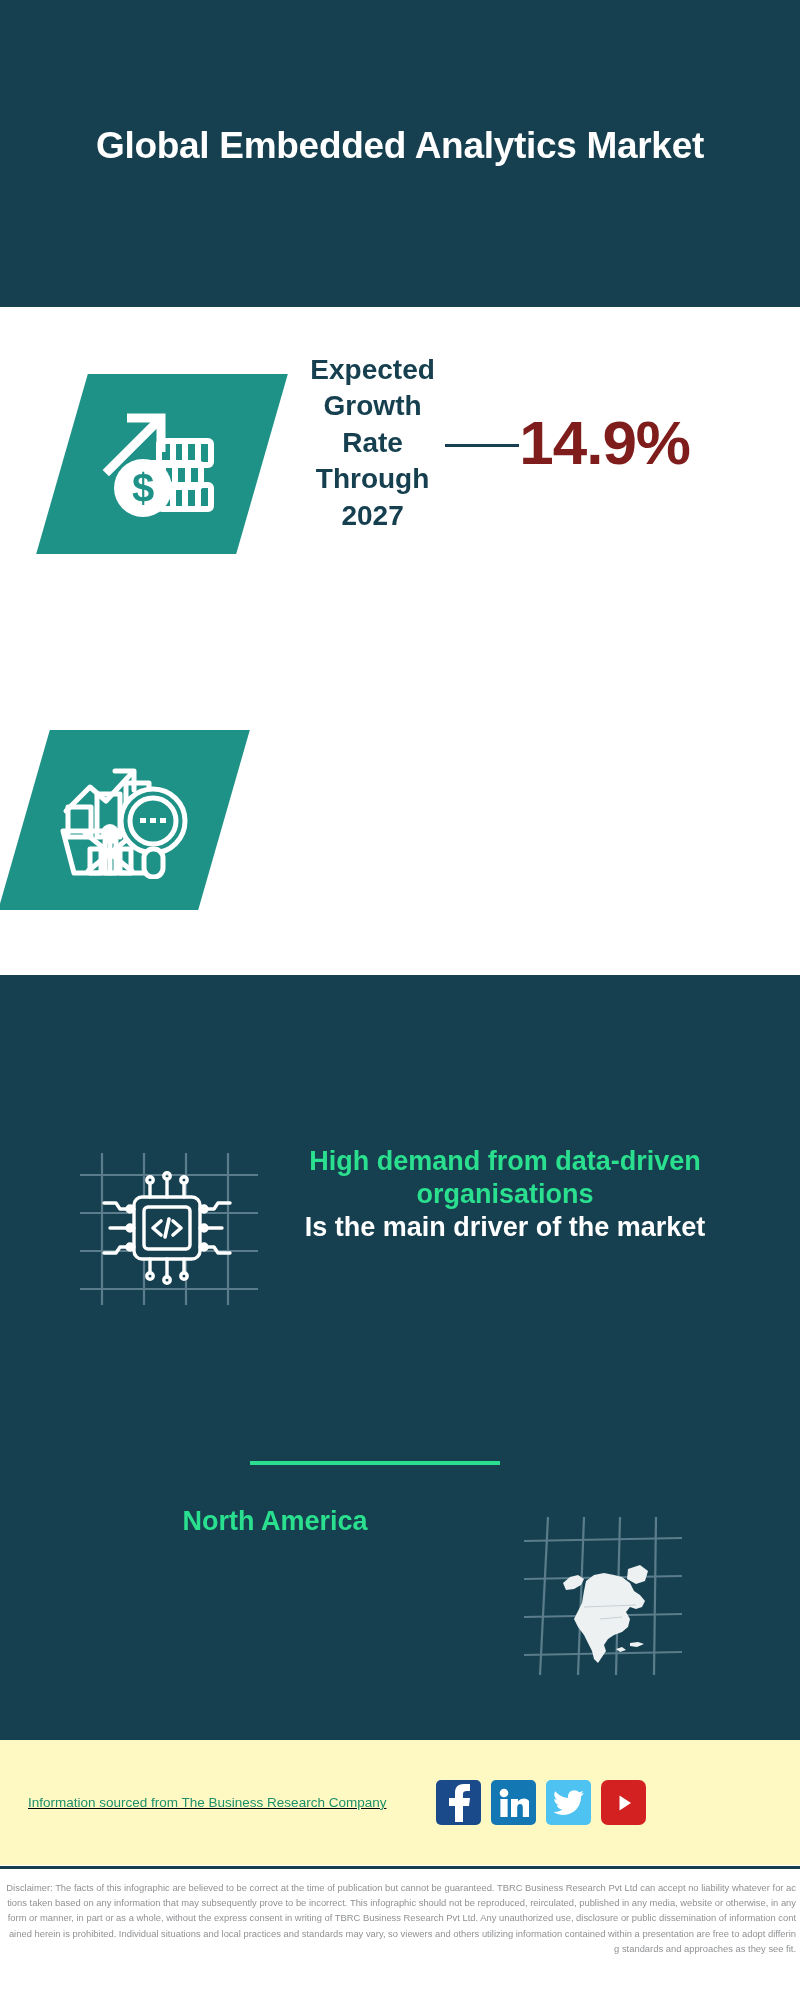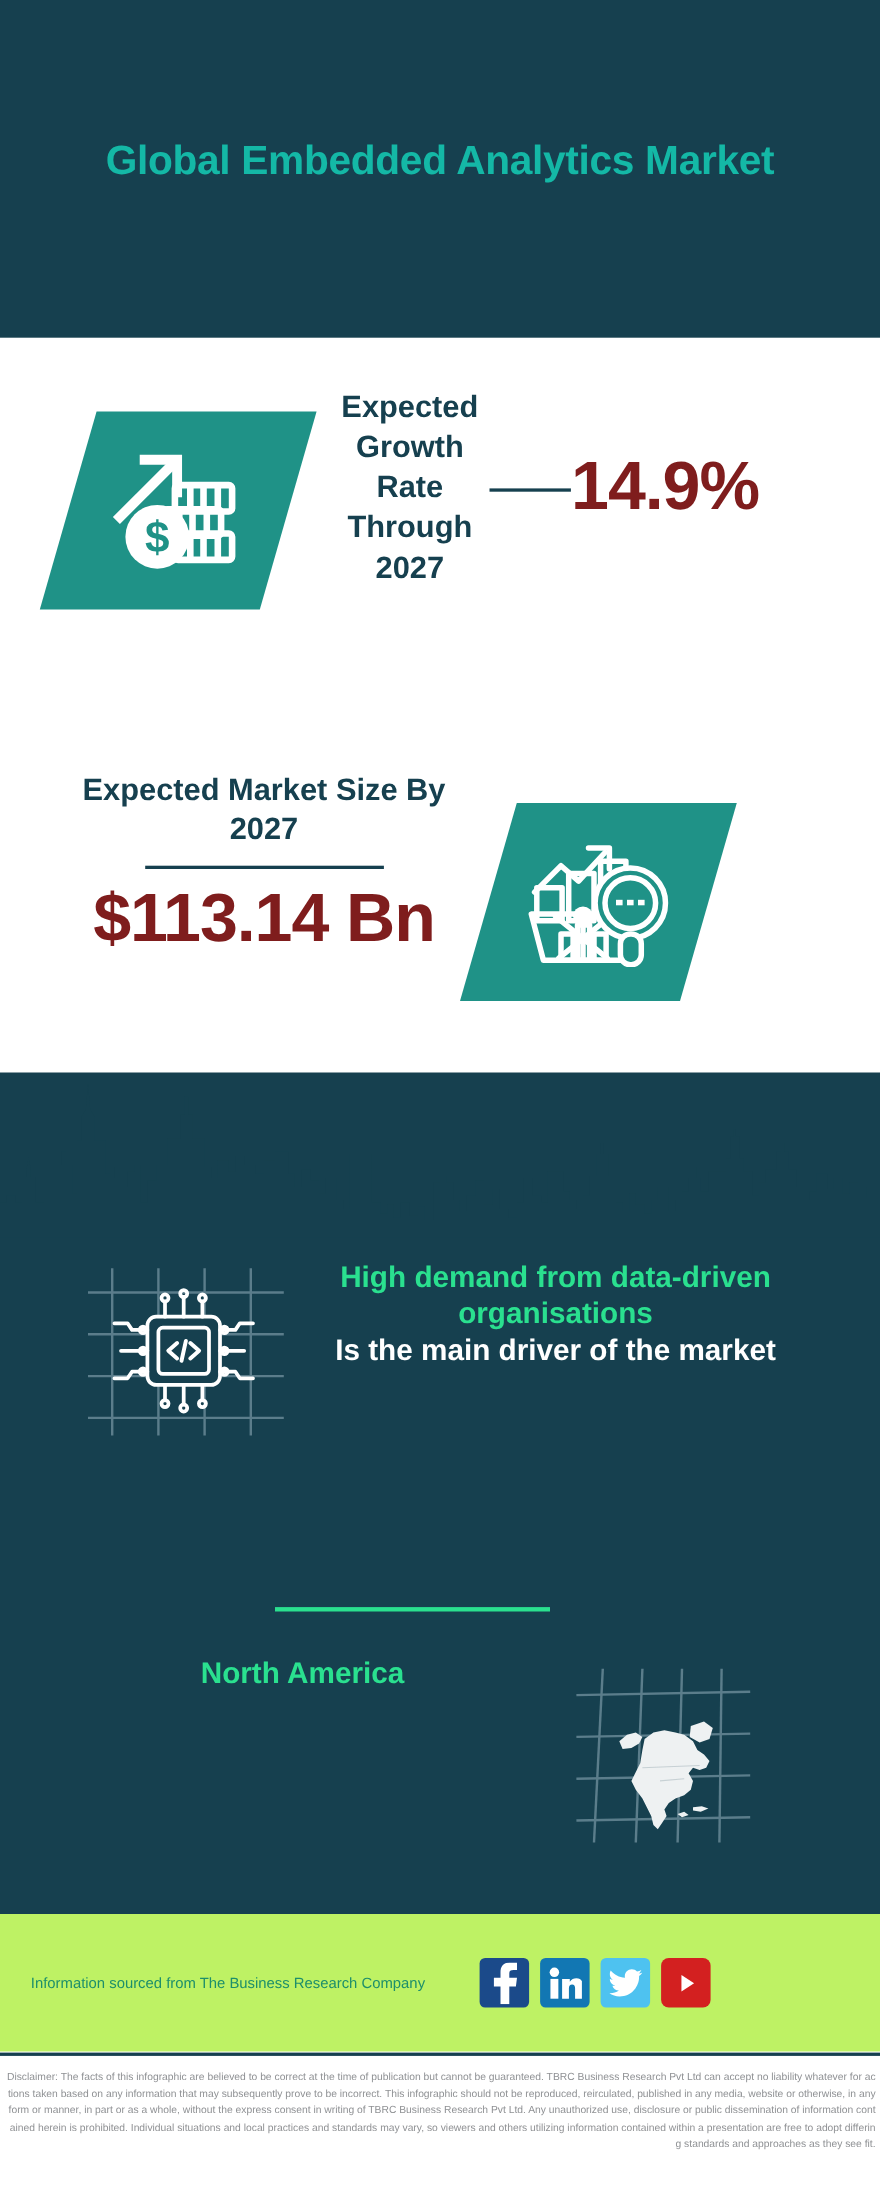--- a/index.html
+++ b/index.html
@@ -11,21 +11,21 @@
   }
   .page { position:relative; width:800px; height:2000px; background:#fff; }
 
   
   .header {
     position:absolute; left:0; top:0; width:800px; height:307px;
     background:#16404f;
     display:flex; align-items:center; justify-content:center;
   }
   .header h1 {
-    color:#14b8a6; font-size:37px; font-weight:bold; line-height:1.25;
+    color:#ffffff; font-size:37px; font-weight:bold; line-height:1.25;
     text-align:center; letter-spacing:-0.3px; width:660px;
     padding-bottom:14px;
   }
 
   
   .stat1 {
     position:absolute; left:0; top:352px; width:800px; height:245px;
     display:flex; align-items:flex-start;
   }
   .para-tile {
@@ -99,22 +99,22 @@
 
   .region-row {
     position:absolute; left:0; top:1505px; width:800px;
     display:flex; align-items:flex-start;
   }
   .region-text { width:470px; margin-left:40px; text-align:center; }
 
   
   .footer {
     position:absolute; left:0; top:1740px; width:800px; height:125px;
-    background:#bef264;
-    display:flex; align-items:center;
+    background:#fef9c3;
+    display:flex; align-items:center;text-decoration:underline;
   }
   .footer-src { margin-left:28px; width:400px; }
   .footer-src div {
     color:#1d8f6b; font-size:13.5px; line-height:1.75;
   }
   .socials { display:flex; gap:10px; margin-left:8px; }
   .sq {
     width:45px; height:45px; border-radius:5px;
     display:flex; align-items:center; justify-content:center;
     flex:none;
@@ -175,25 +175,20 @@
       </div>
     </div>
     <div class="textcol">
       <div class="stat-title">Expected Growth Rate Through 2027</div>
       <div class="rule-dark"></div>
       <div class="stat-value">14.9%</div>
     </div>
   </div>
 
   <div class="stat2">
-    <div class="textcol">
-      <div class="stat-title">Expected Market Size By 2027</div>
-      <div class="rule-dark w205"></div>
-      <div class="stat-value">$113.14 Bn</div>
-    </div>
     <div class="tile-wrap">
       <div class="para-tile">
         <div class="deskew">
           <svg width="128" height="118" viewBox="0 0 128 118">
             <g fill="none" stroke="#ffffff" stroke-width="5" stroke-linejoin="round" stroke-linecap="round">
 
               <polyline points="6,50 30,26 46,40 70,14"></polyline>
               <polyline points="55,10 74,10 74,29"></polyline>
 
               <rect x="8" y="46" width="23" height="30"></rect>

